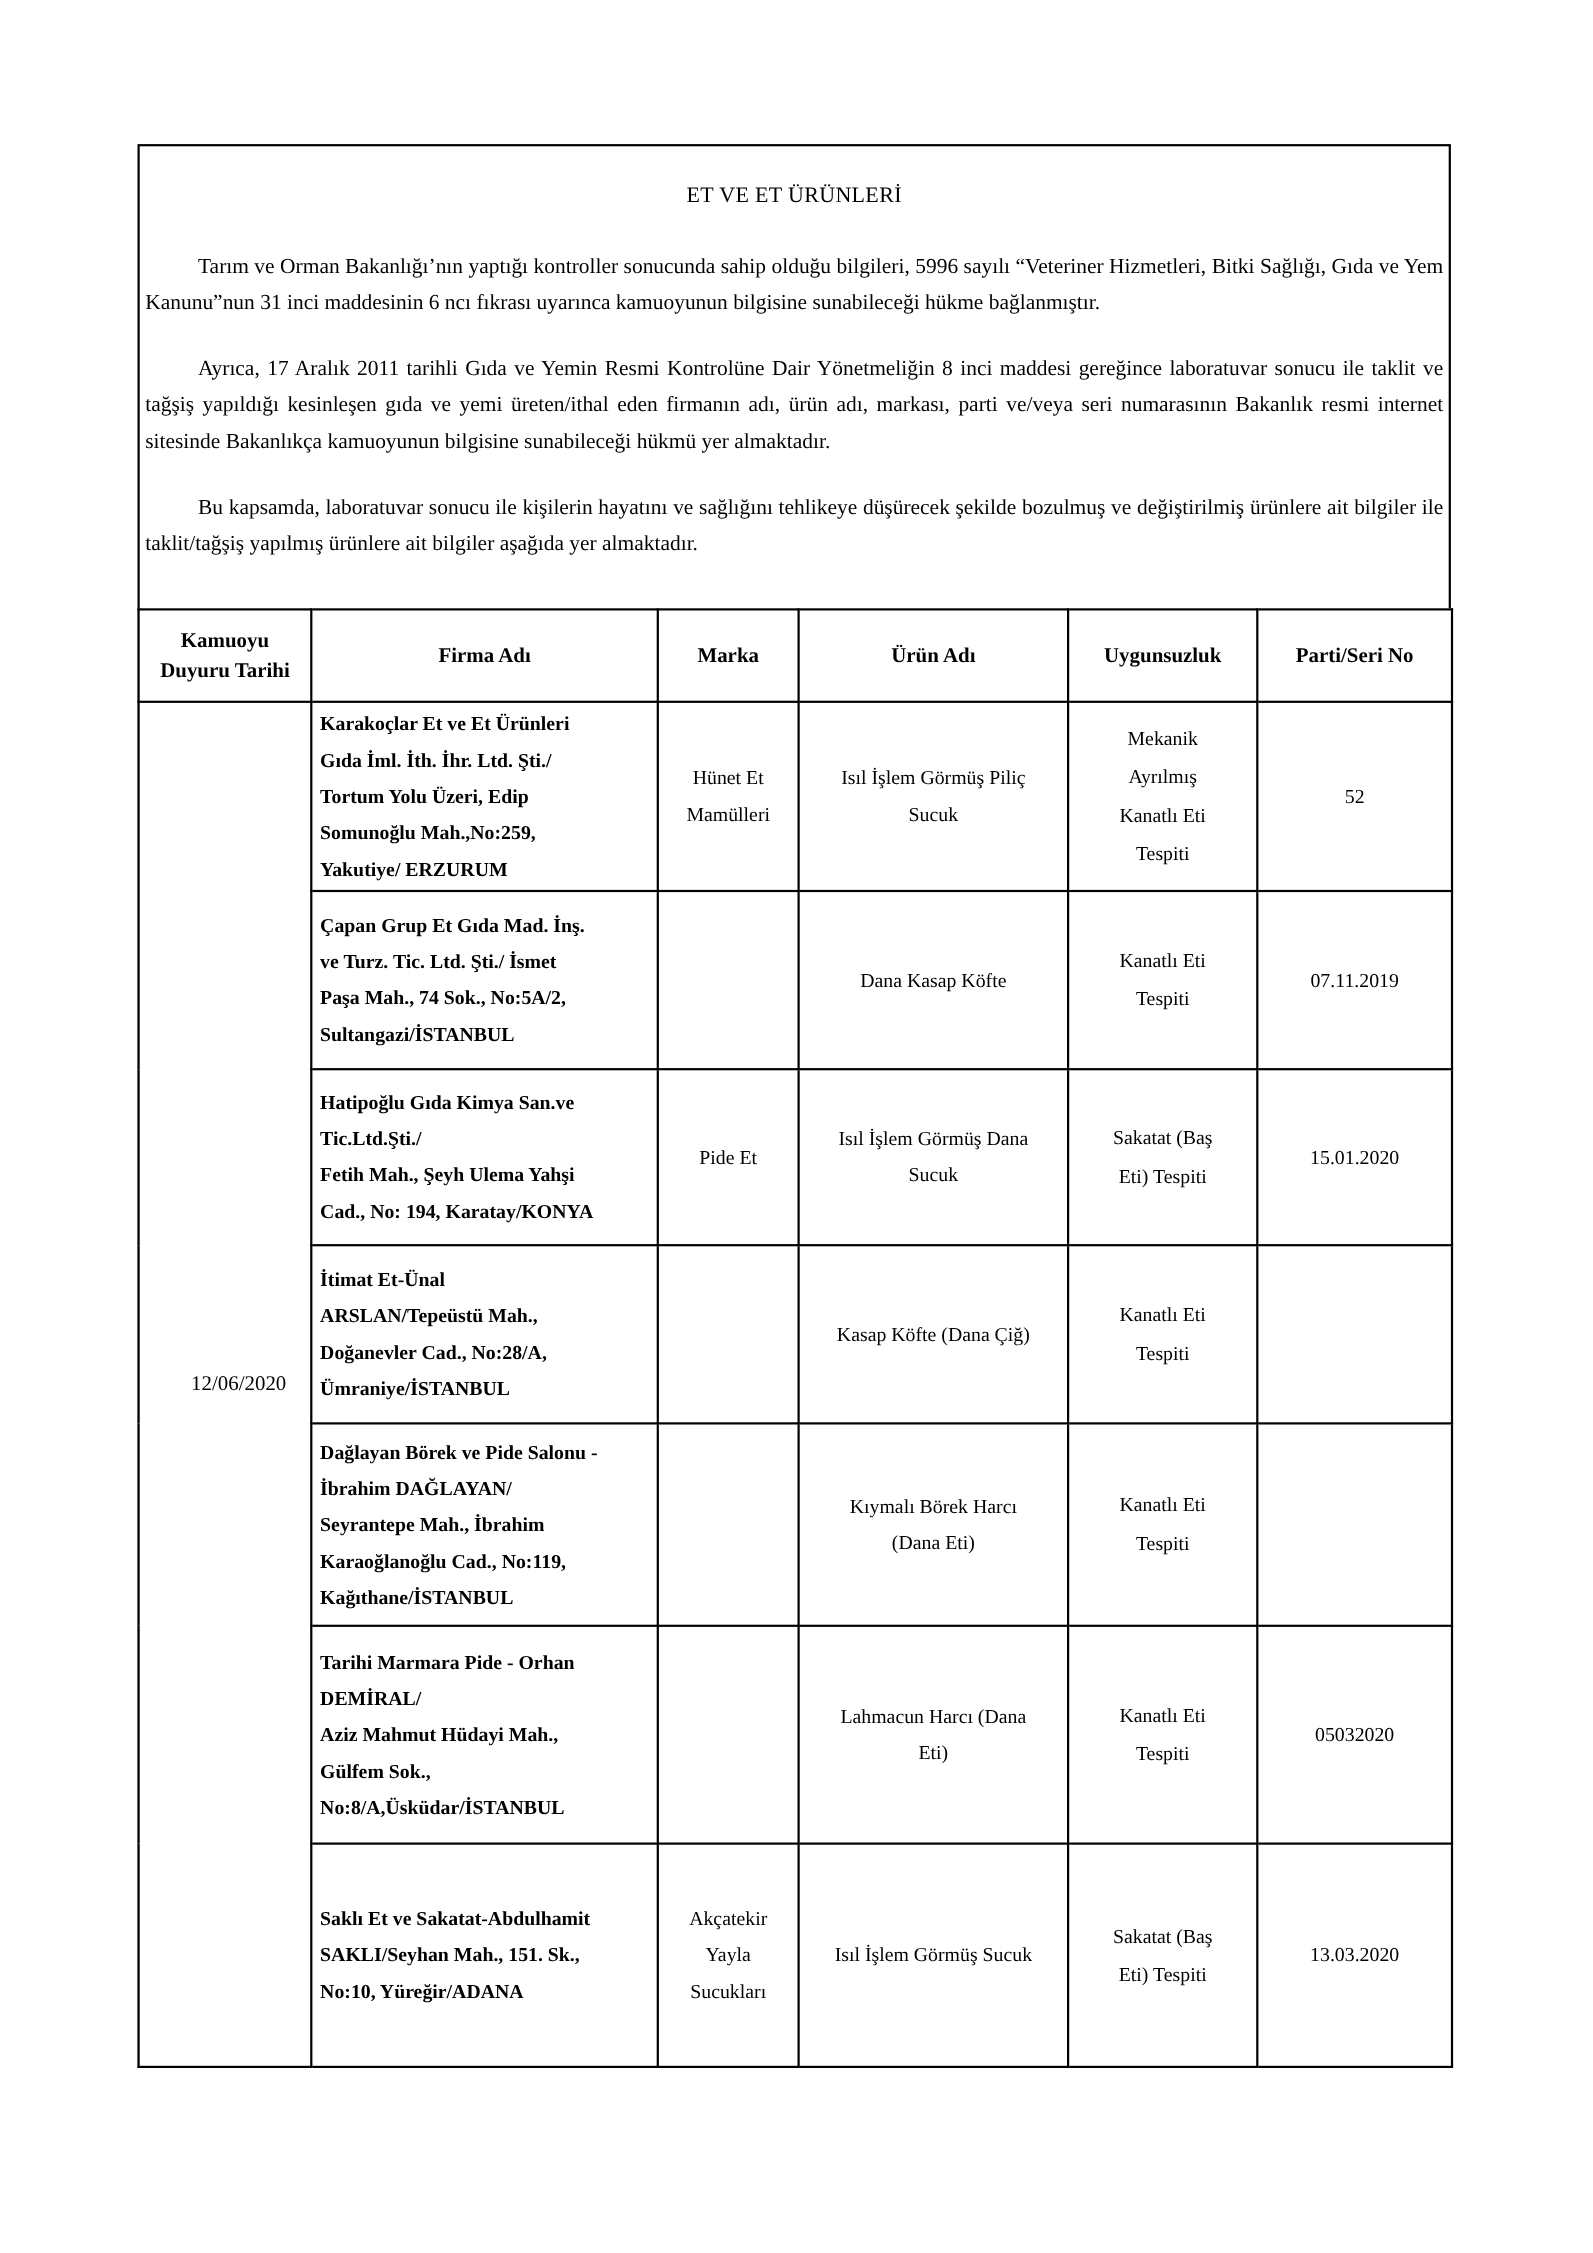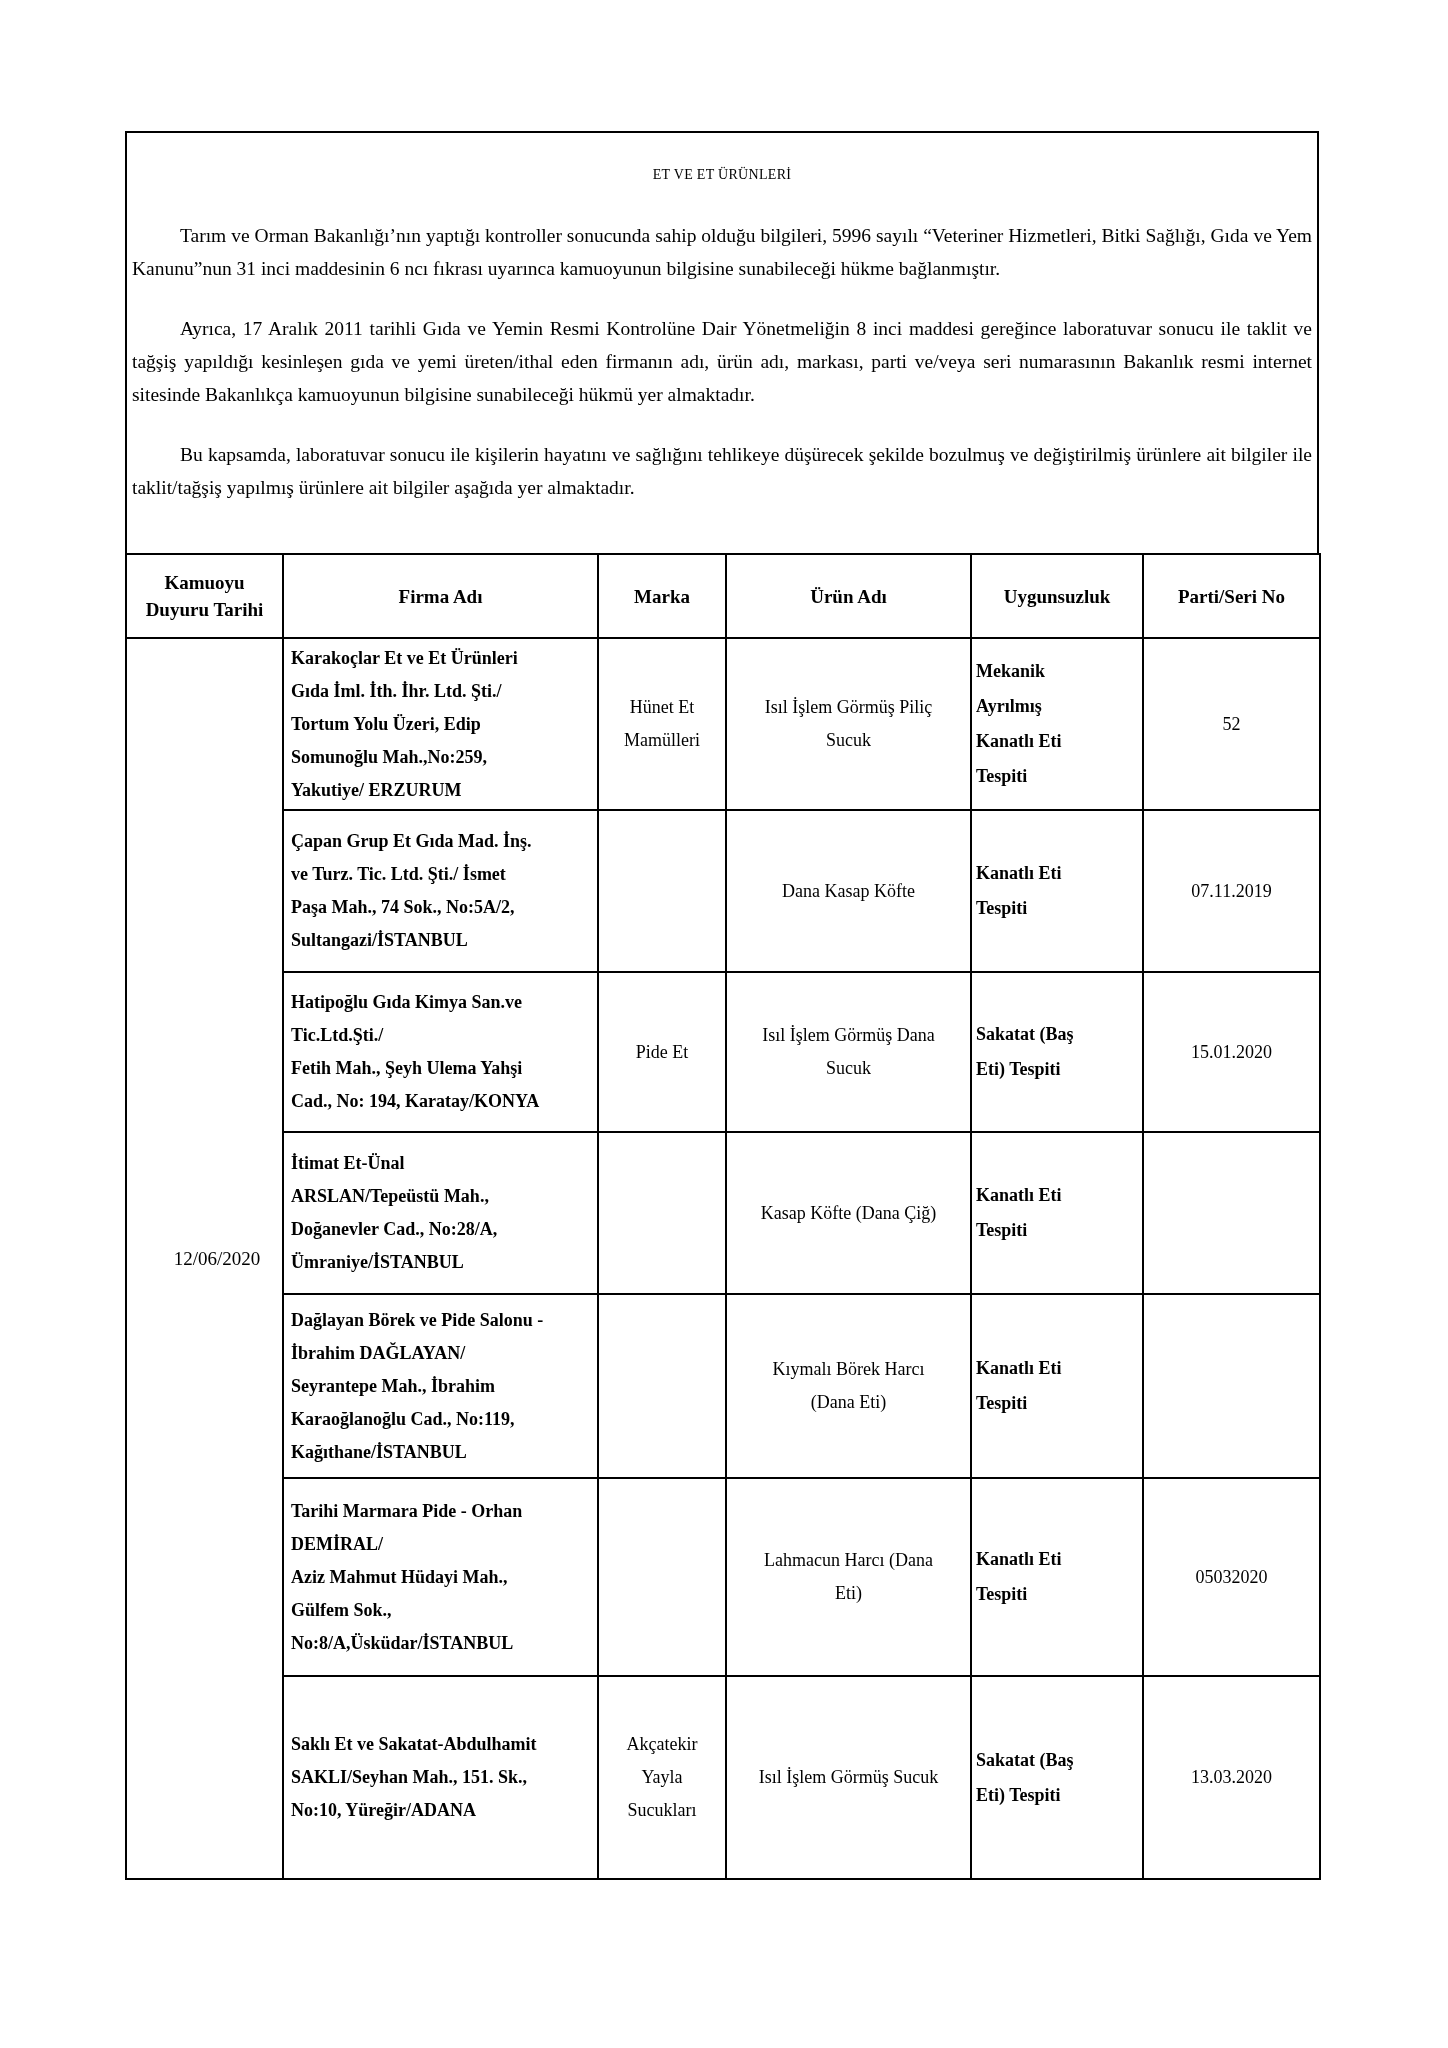--- a/index.html
+++ b/index.html
@@ -18,21 +18,21 @@
     top: 131px;
     width: 1194px;
     height: 1747px;
     border: 2px solid #000000;
     box-sizing: border-box;
     background: #ffffff;
   }
   .doc-title {
     margin: 34px 0 0 0;
     text-align: center;
-    font-size: 14px;
+    font-size: 20px;
     font-weight: normal;
     letter-spacing: 0.3px;
   }
   .par {
     font-size: 19.5px;
     line-height: 33px;
     text-align: justify;
     text-indent: 48px;
     margin: 27px 5px 0 5px;
   }
@@ -73,21 +73,22 @@
     padding-left: 29px;
   }
   td.c-firma {
     text-align: left;
     padding-left: 7px;
     padding-right: 3px;
     font-weight: bold;
   }
   td.c-center { text-align: center; }
   td.c-bold {
-    font-weight: bold;
+    font-weight: normal;
+    text-align: center;
     line-height: 35px;
   }
 </style>
 </head>
 <body>
 
 <div class="page">
 
   <h1 class="doc-title">ET VE ET ÜRÜNLERİ</h1>
 

